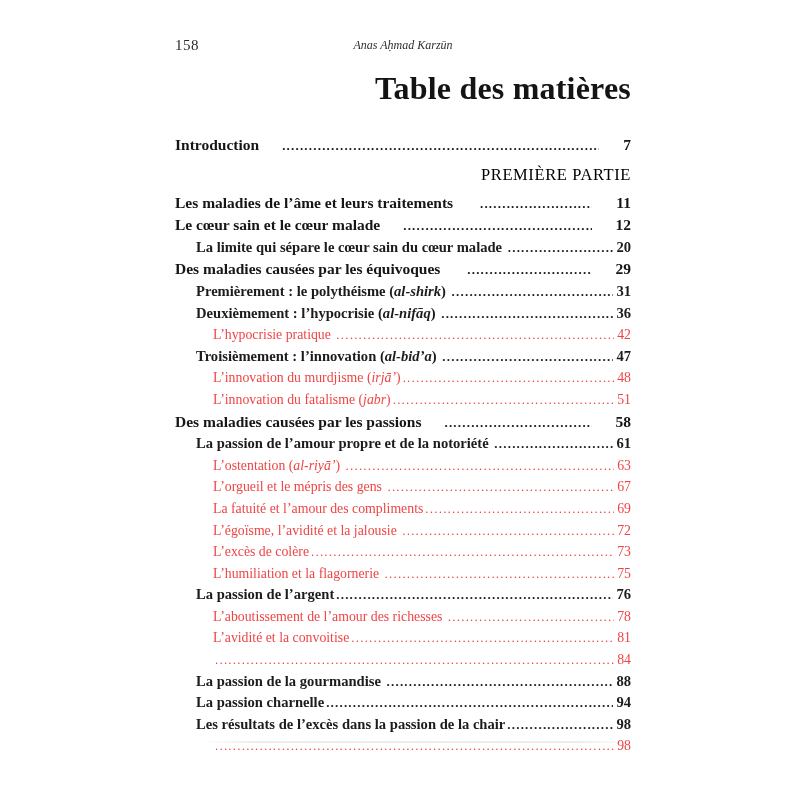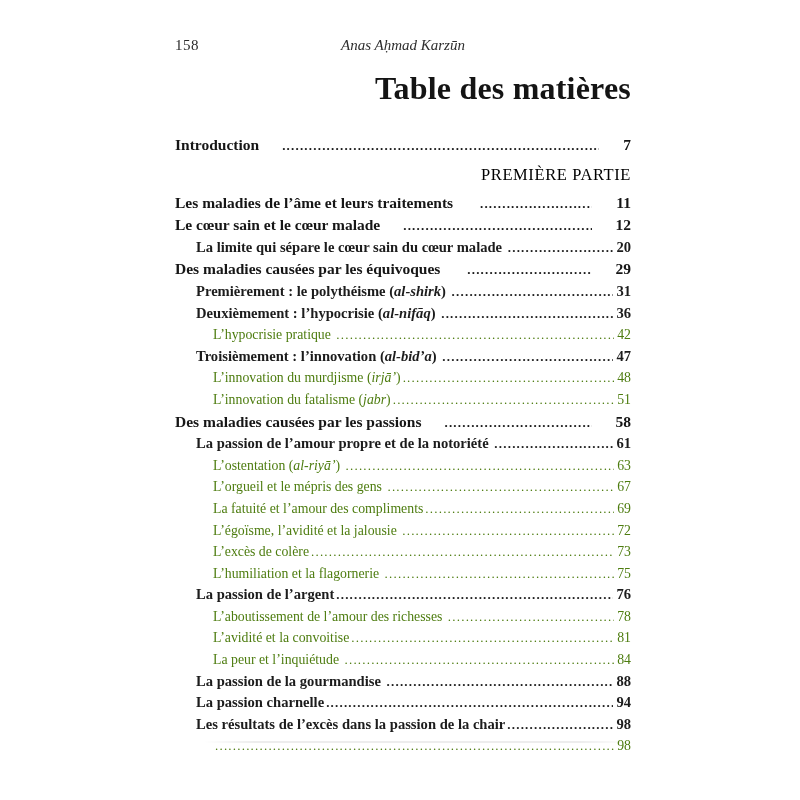--- a/index.html
+++ b/index.html
@@ -7,37 +7,37 @@
     width: 800px; height: 800px;
     background: #ffffff;
     font-family: "Liberation Serif", "DejaVu Serif", serif;
     color: #1b1b1b;
   }
   .sheet { position: relative; width: 800px; height: 800px; overflow: hidden; background: #fff; }
   .content { position: absolute; left: 175px; top: 34px; width: 456px; }
 
   .header-row { position: relative; height: 22px; line-height: 22px; }
   .page-num { position: absolute; left: 0; top: 0; font-size: 15px; letter-spacing: 0.5px; color: #2a2a2a; }
-  .running { text-align: center; font-style: italic; font-size: 15px; color: #2e2e2e; }
+  .running { text-align: center; font-style: italic; font-size: 12px; color: #2e2e2e; }
 
   h1.title {
     margin: 12px 0 0 0;
     text-align: right;
     font-size: 32px;
     line-height: 40px;
     font-weight: 700;
     letter-spacing: 0.2px;
     color: #141414;
   }
 
   .toc { margin-top: 26px; }
   .toc-row { display: flex; align-items: baseline; line-height: 21.6px; }
   .lv0 { font-size: 15.5px; font-weight: 700; color: #161616; gap: 21px; }
   .lv1 { font-size: 14.6px; font-weight: 700; padding-left: 21px; color: #1c1c1c; align-items: flex-end; }
-  .lv2 { font-size: 13.8px; font-weight: 400; padding-left: 38px; color: #4d7c0f; }
+  .lv2 { font-size: 13.8px; font-weight: 400; padding-left: 38px; color: #ef4444; }
   .label { white-space: pre; }
   .label i { font-style: italic; }
   .dots {
     flex: 1 1 auto;
     overflow: hidden;
     white-space: nowrap;
     font-size: 13px;
     letter-spacing: 1.2px;
     margin: 0 1px 0 2px;
   }
@@ -179,21 +179,20 @@
           <span class="label">L’aboutissement de l’amour des richesses </span>
           <span class="dots">................................................................................................................................................................</span>
           <span class="pagenum">78</span>
         </div>
         <div class="toc-row lv2">
           <span class="label">L’avidité et la convoitise</span>
           <span class="dots">................................................................................................................................................................</span>
           <span class="pagenum">81</span>
         </div>
         <div class="toc-row lv2">
-          <span class="label">La peur et l’inquiétude </span>
           <span class="dots">................................................................................................................................................................</span>
           <span class="pagenum">84</span>
         </div>
         <div class="toc-row lv1">
           <span class="label">La passion de la gourmandise </span>
           <span class="dots">................................................................................................................................................................</span>
           <span class="pagenum">88</span>
         </div>
         <div class="toc-row lv1">
           <span class="label">La passion charnelle</span>

